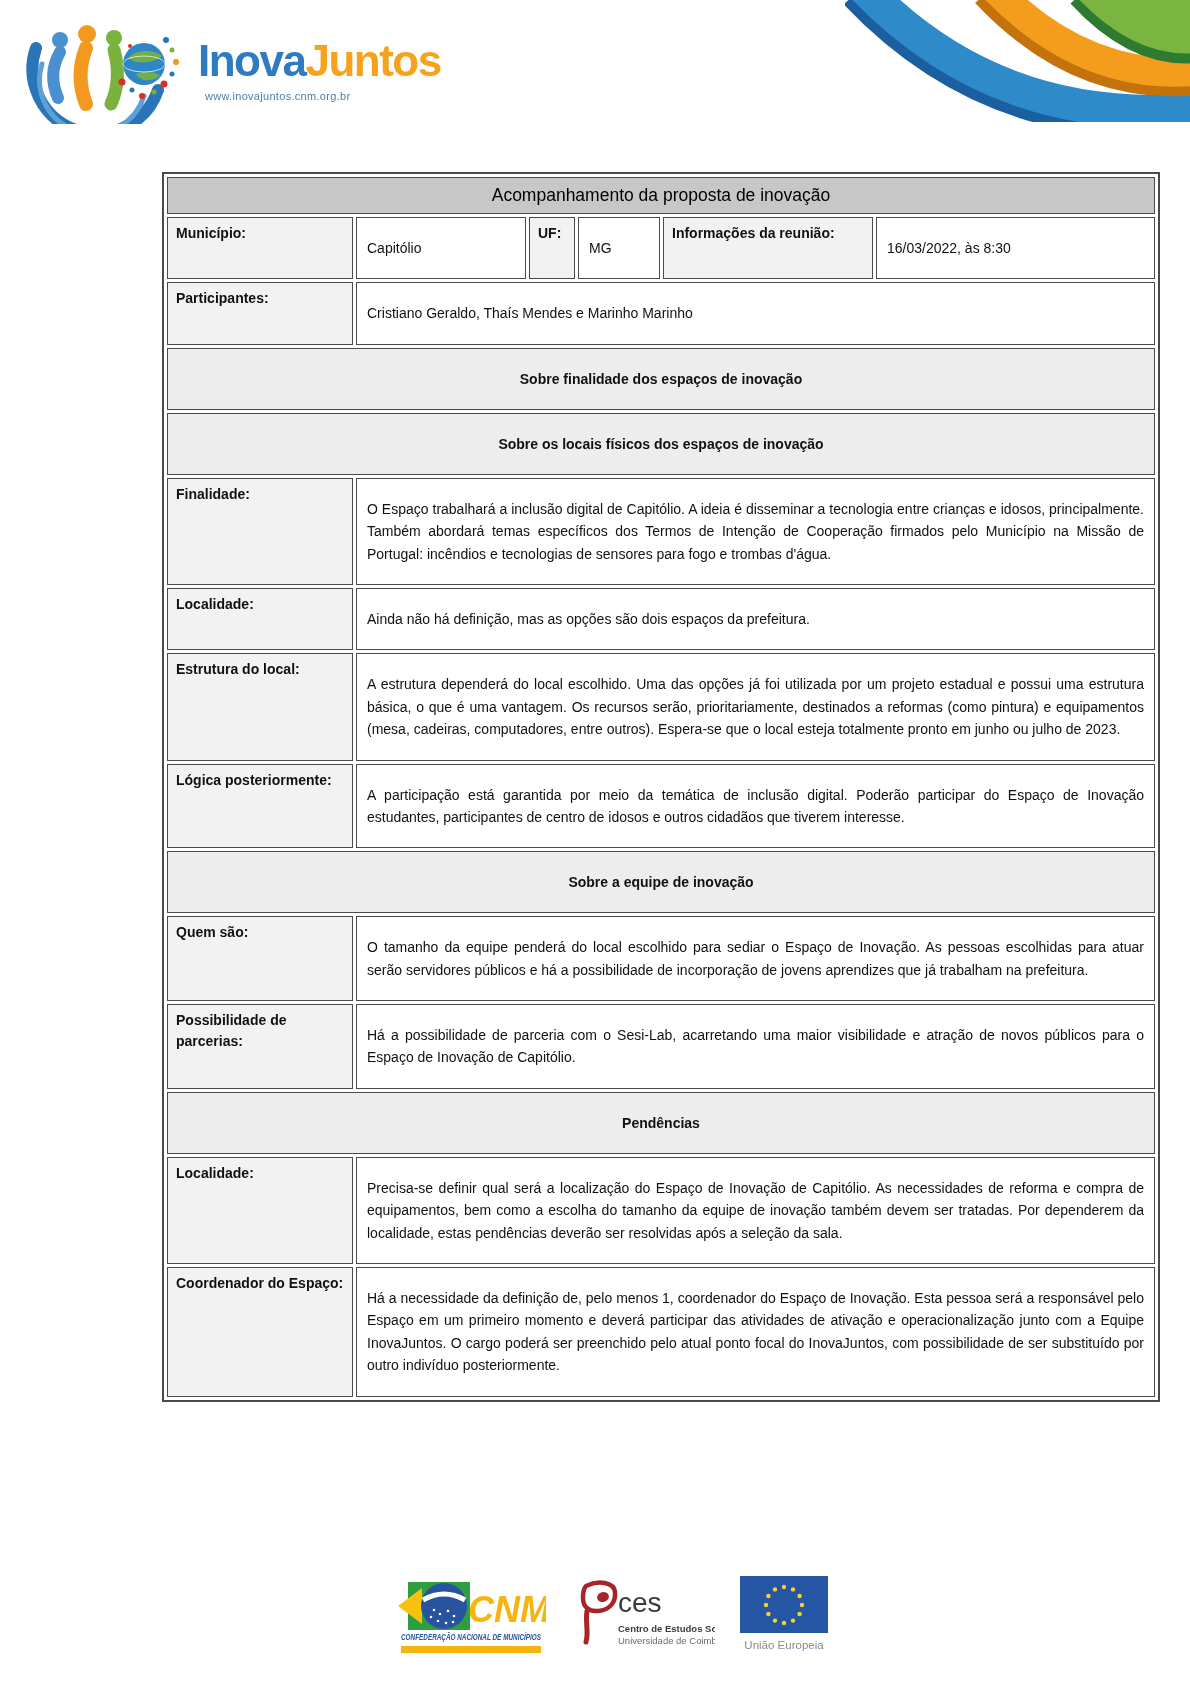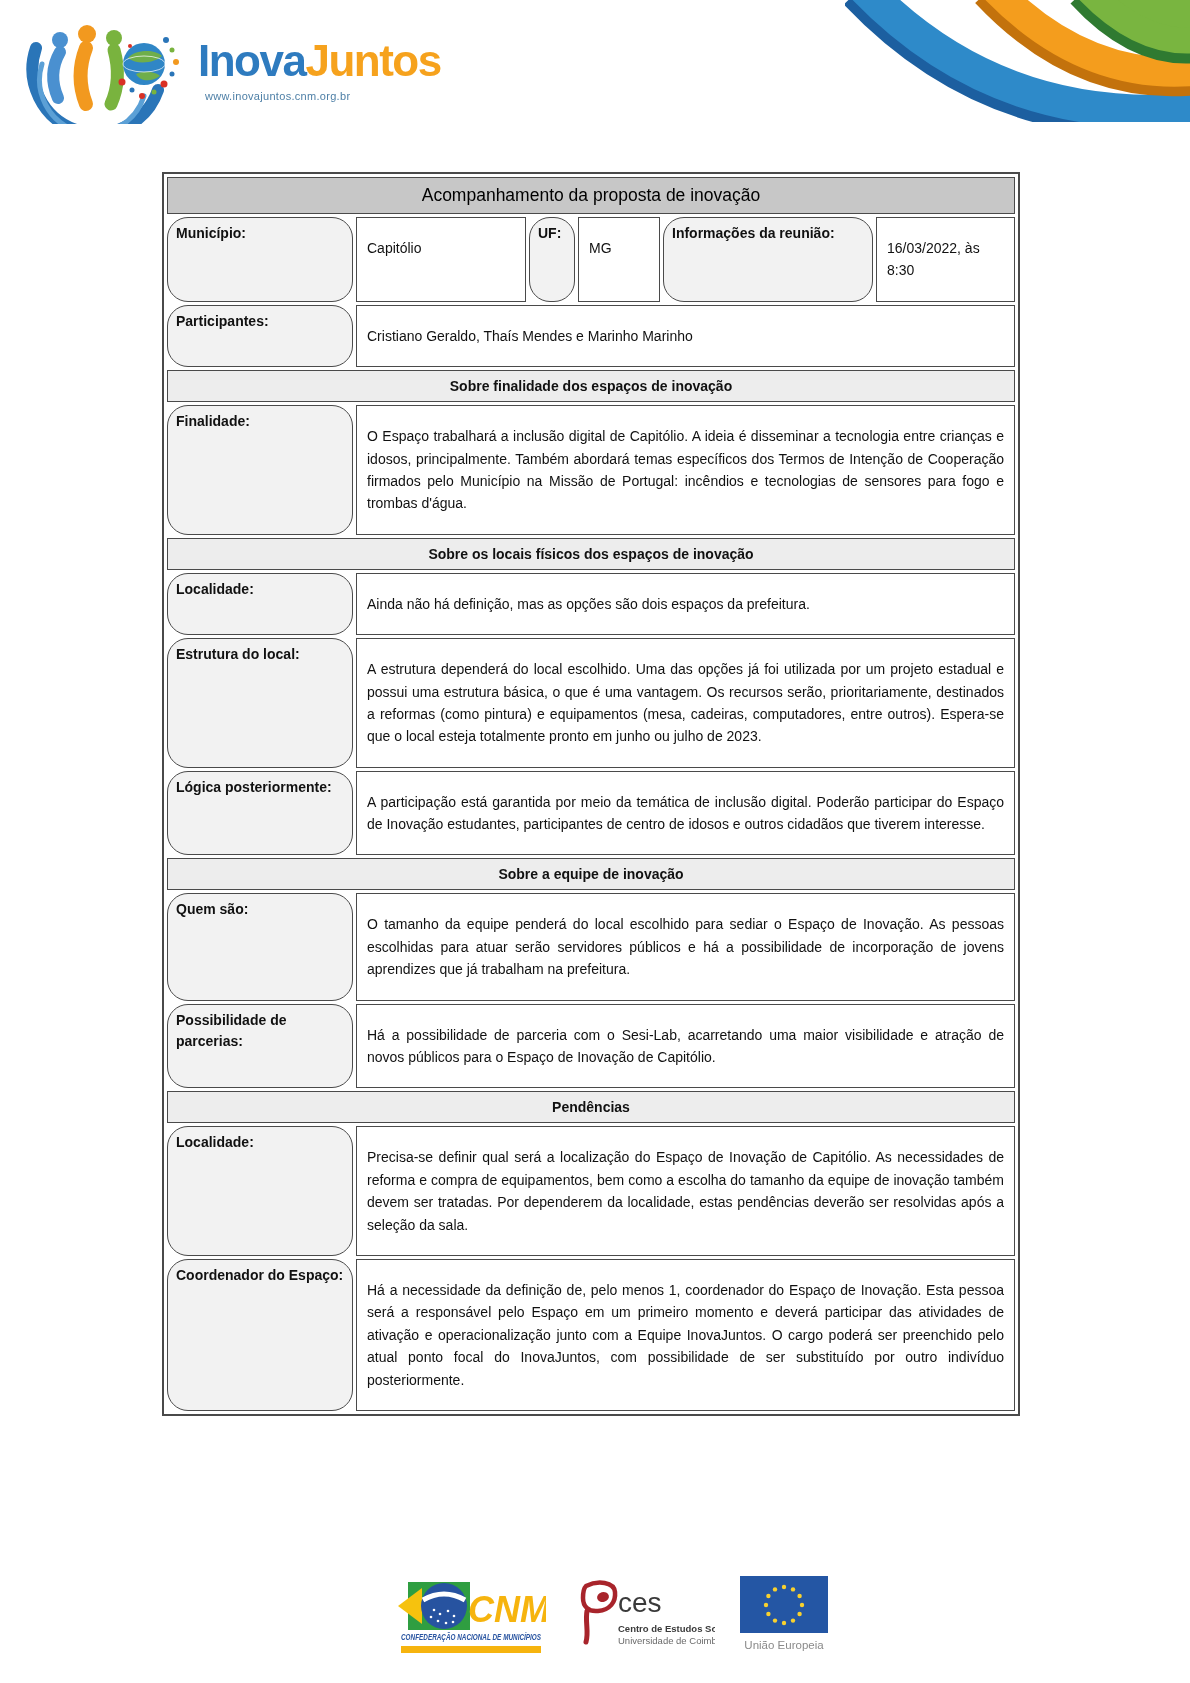--- a/index.html
+++ b/index.html
@@ -9,29 +9,29 @@
   }
   
   .logo-svg{position:absolute;left:26px;top:20px;}
   .brand{position:absolute;left:198px;top:36px;font-size:44px;font-weight:bold;letter-spacing:-1.5px;}
   .brand .inova{color:#2e7bbf;}
   .brand .juntos{color:#f6a21d;}
   .brand-url{position:absolute;left:205px;top:90px;font-size:11px;color:#4d7fa6;letter-spacing:.3px;}
   .swoosh{position:absolute;right:0;top:0;}
   
   table.proposal{
-    position:absolute;left:162px;top:172px;width:858px;box-sizing:border-box;
+    position:absolute;left:162px;top:172px;width:998px;box-sizing:border-box;
     border-collapse:separate;border-spacing:3px;border:2px solid #4a4a4a;background:#fff;
   }
   table.proposal td{border:1px solid #4a4a4a;vertical-align:top;}
   td.banner{background:#c7c7c7;text-align:center;font-size:17.5px;padding:7px 4px;color:#000;}
-  td.lbl{background:#f2f2f2;font-weight:bold;font-size:14px;padding:5px 8px;line-height:1.5;border-radius:21px;}
+  td.lbl{background:#f2f2f2;font-weight:bold;font-size:14px;padding:5px 8px;line-height:1.5;}
   td.val{background:#fff;font-size:14px;padding:19px 10px;line-height:1.6;}
   td.just{text-align:justify;}
-  td.sec{background:#ededed;font-weight:bold;font-size:14px;text-align:center;padding:7px 4px;}
+  td.sec{background:#ededed;font-weight:bold;font-size:14px;text-align:center;padding:22px 4px;}
   
   .footer-logo{position:absolute;top:1576px;}
   #cnm-logo{left:396px;}
   #ces-logo{left:570px;}
   #eu-logo{left:738px;}
 </style>
 </head>
 <body>
 
 <svg class="logo-svg" width="168" height="104" viewBox="0 0 168 104">
@@ -104,26 +104,26 @@
   </tr>
   <tr>
     <td class="lbl">Participantes:</td>
     <td colspan="5" class="val">Cristiano Geraldo, Thaís Mendes e Marinho Marinho</td>
   </tr>
 
   <tr>
     <td colspan="6" class="sec">Sobre finalidade dos espaços de inovação</td>
   </tr>
   <tr>
+    <td colspan="6" class="sec">Sobre os locais físicos dos espaços de inovação</td>
+  </tr>
+
+  <tr>
     <td class="lbl">Finalidade:</td>
     <td colspan="5" class="val just">O Espaço trabalhará a inclusão digital de Capitólio. A ideia é disseminar a tecnologia entre crianças e idosos, principalmente. Também abordará temas específicos dos Termos de Intenção de Cooperação firmados pelo Município na Missão de Portugal: incêndios e tecnologias de sensores para fogo e trombas d'água.</td>
-  </tr>
-
-  <tr>
-    <td colspan="6" class="sec">Sobre os locais físicos dos espaços de inovação</td>
   </tr>
   <tr>
     <td class="lbl">Localidade:</td>
     <td colspan="5" class="val just">Ainda não há definição, mas as opções são dois espaços da prefeitura.</td>
   </tr>
   <tr>
     <td class="lbl">Estrutura do local:</td>
     <td colspan="5" class="val just">A estrutura dependerá do local escolhido. Uma das opções já foi utilizada por um projeto estadual e possui uma estrutura básica, o que é uma vantagem. Os recursos serão, prioritariamente, destinados a reformas (como pintura) e equipamentos (mesa, cadeiras, computadores, entre outros). Espera-se que o local esteja totalmente pronto em junho ou julho de 2023.</td>
   </tr>
   <tr>

